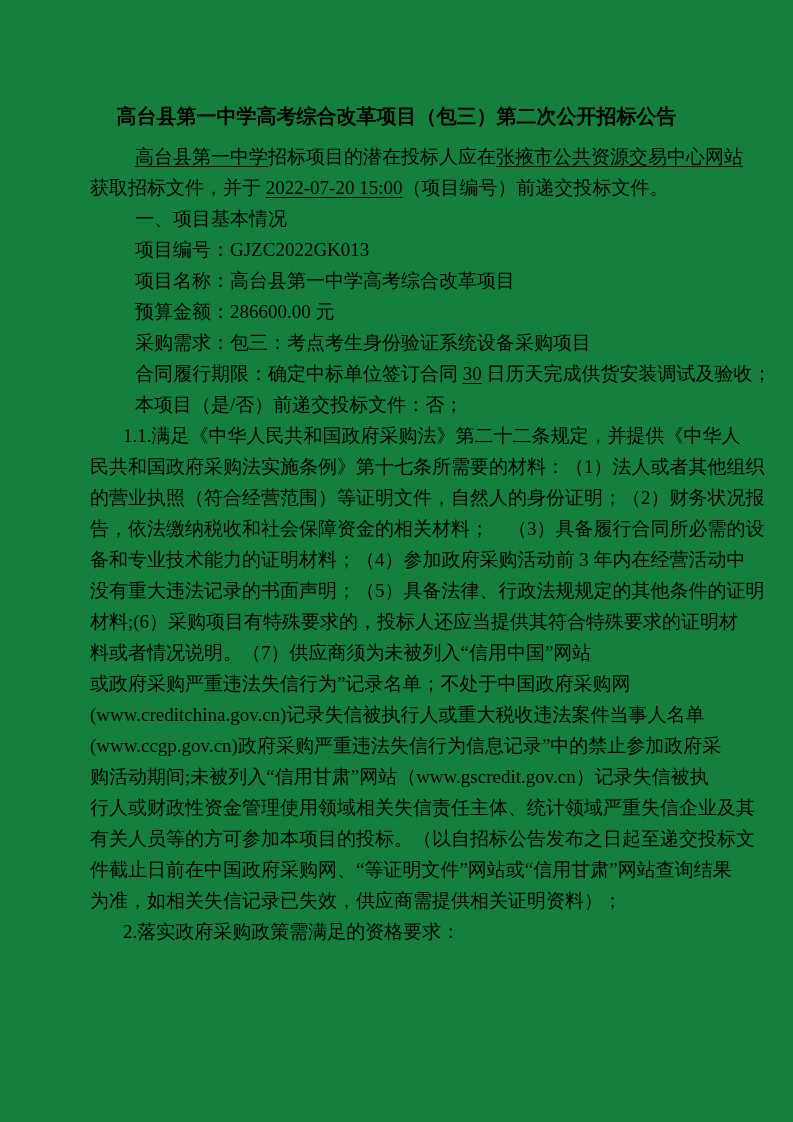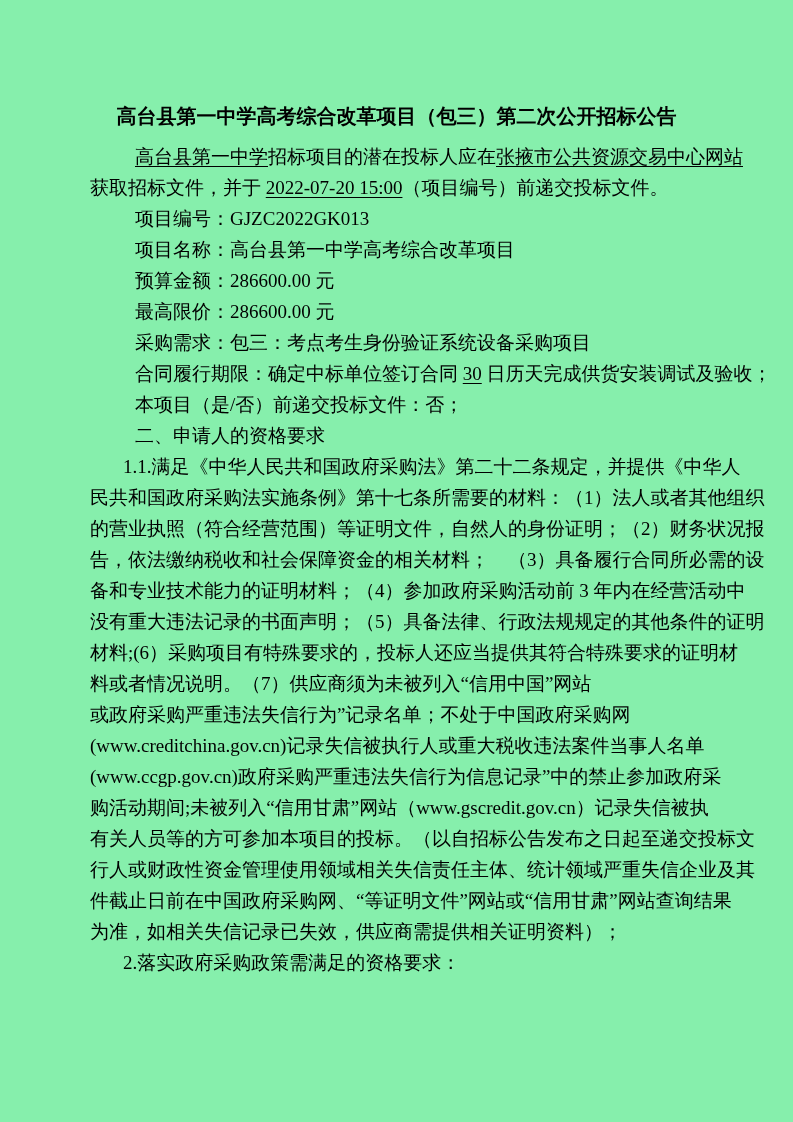--- a/index.html
+++ b/index.html
@@ -6,21 +6,21 @@
   body {
     width: 793px; height: 1122px;
     background: #ffffff;
     color: #000000;
     font-family: "Liberation Serif", "DejaVu Serif", serif;
   }
   .page {
     position: relative;
     width: 793px; height: 1122px;
     overflow: hidden;
-    background: #86efac;
+    background: #15803d;
   }
   .doc-title {
     position: absolute;
     top: 103px; left: 90px; right: 90px;
     margin: 0;
     text-align: center;
     font-size: 20px;
     line-height: 26px;
     font-weight: bold;
     font-family: "Liberation Sans", "DejaVu Sans", sans-serif;
@@ -42,39 +42,38 @@
   .underline { text-decoration: underline; text-underline-offset: 3px; }
 </style>
 </head>
 <body>
 
 <div class="page">
   <h1 class="doc-title">高台县第一中学高考综合改革项目（包三）第二次公开招标公告</h1>
   <div class="doc-body">
       <div class="line indent-item"><span class="underline">高台县第一中学</span><span>招标项目的潜在投标人应在</span><span class="underline">张掖市公共资源交易中心网站</span></div>
       <div class="line flush"><span>获取招标文件，并于 </span><span class="underline">2022-07-20 15:00</span><span>（项目编号）前递交投标文件。</span></div>
+      <div class="line indent-item"><span>一、项目基本情况</span></div>
       <div class="line indent-item"><span>项目编号：GJZC2022GK013</span></div>
       <div class="line indent-item"><span>项目名称：高台县第一中学高考综合改革项目</span></div>
       <div class="line indent-item"><span>预算金额：286600.00 元</span></div>
-      <div class="line indent-item"><span>最高限价：286600.00 元</span></div>
       <div class="line indent-item"><span>采购需求：包三：考点考生身份验证系统设备采购项目</span></div>
       <div class="line indent-item"><span>合同履行期限：确定中标单位签订合同 </span><span class="underline">30</span><span> 日历天完成供货安装调试及验收；</span></div>
       <div class="line indent-item"><span>本项目（是/否）前递交投标文件：否；</span></div>
-      <div class="line indent-item"><span>二、申请人的资格要求</span></div>
       <div class="line indent-para"><span>1.1.满足《中华人民共和国政府采购法》第二十二条规定，并提供《中华人</span></div>
       <div class="line flush"><span>民共和国政府采购法实施条例》第十七条所需要的材料：（1）法人或者其他组织</span></div>
       <div class="line flush"><span>的营业执照（符合经营范围）等证明文件，自然人的身份证明；（2）财务状况报</span></div>
       <div class="line flush"><span>告，依法缴纳税收和社会保障资金的相关材料；　（3）具备履行合同所必需的设</span></div>
       <div class="line flush"><span>备和专业技术能力的证明材料；（4）参加政府采购活动前 3 年内在经营活动中</span></div>
       <div class="line flush"><span>没有重大违法记录的书面声明；（5）具备法律、行政法规规定的其他条件的证明</span></div>
       <div class="line flush"><span>材料;(6）采购项目有特殊要求的，投标人还应当提供其符合特殊要求的证明材</span></div>
       <div class="line flush"><span>料或者情况说明。（7）供应商须为未被列入“信用中国”网站</span></div>
       <div class="line flush"><span>或政府采购严重违法失信行为”记录名单；不处于中国政府采购网</span></div>
       <div class="line flush"><span>(www.creditchina.gov.cn)记录失信被执行人或重大税收违法案件当事人名单</span></div>
       <div class="line flush"><span>(www.ccgp.gov.cn)政府采购严重违法失信行为信息记录”中的禁止参加政府采</span></div>
       <div class="line flush"><span>购活动期间;未被列入“信用甘肃”网站（www.gscredit.gov.cn）记录失信被执</span></div>
+      <div class="line flush"><span>行人或财政性资金管理使用领域相关失信责任主体、统计领域严重失信企业及其</span></div>
       <div class="line flush"><span>有关人员等的方可参加本项目的投标。（以自招标公告发布之日起至递交投标文</span></div>
-      <div class="line flush"><span>行人或财政性资金管理使用领域相关失信责任主体、统计领域严重失信企业及其</span></div>
       <div class="line flush"><span>件截止日前在中国政府采购网、“等证明文件”网站或“信用甘肃”网站查询结果</span></div>
       <div class="line flush"><span>为准，如相关失信记录已失效，供应商需提供相关证明资料）；</span></div>
       <div class="line indent-para"><span>2.落实政府采购政策需满足的资格要求：</span></div>
     </div>
 </div>
 
 </body></html>

